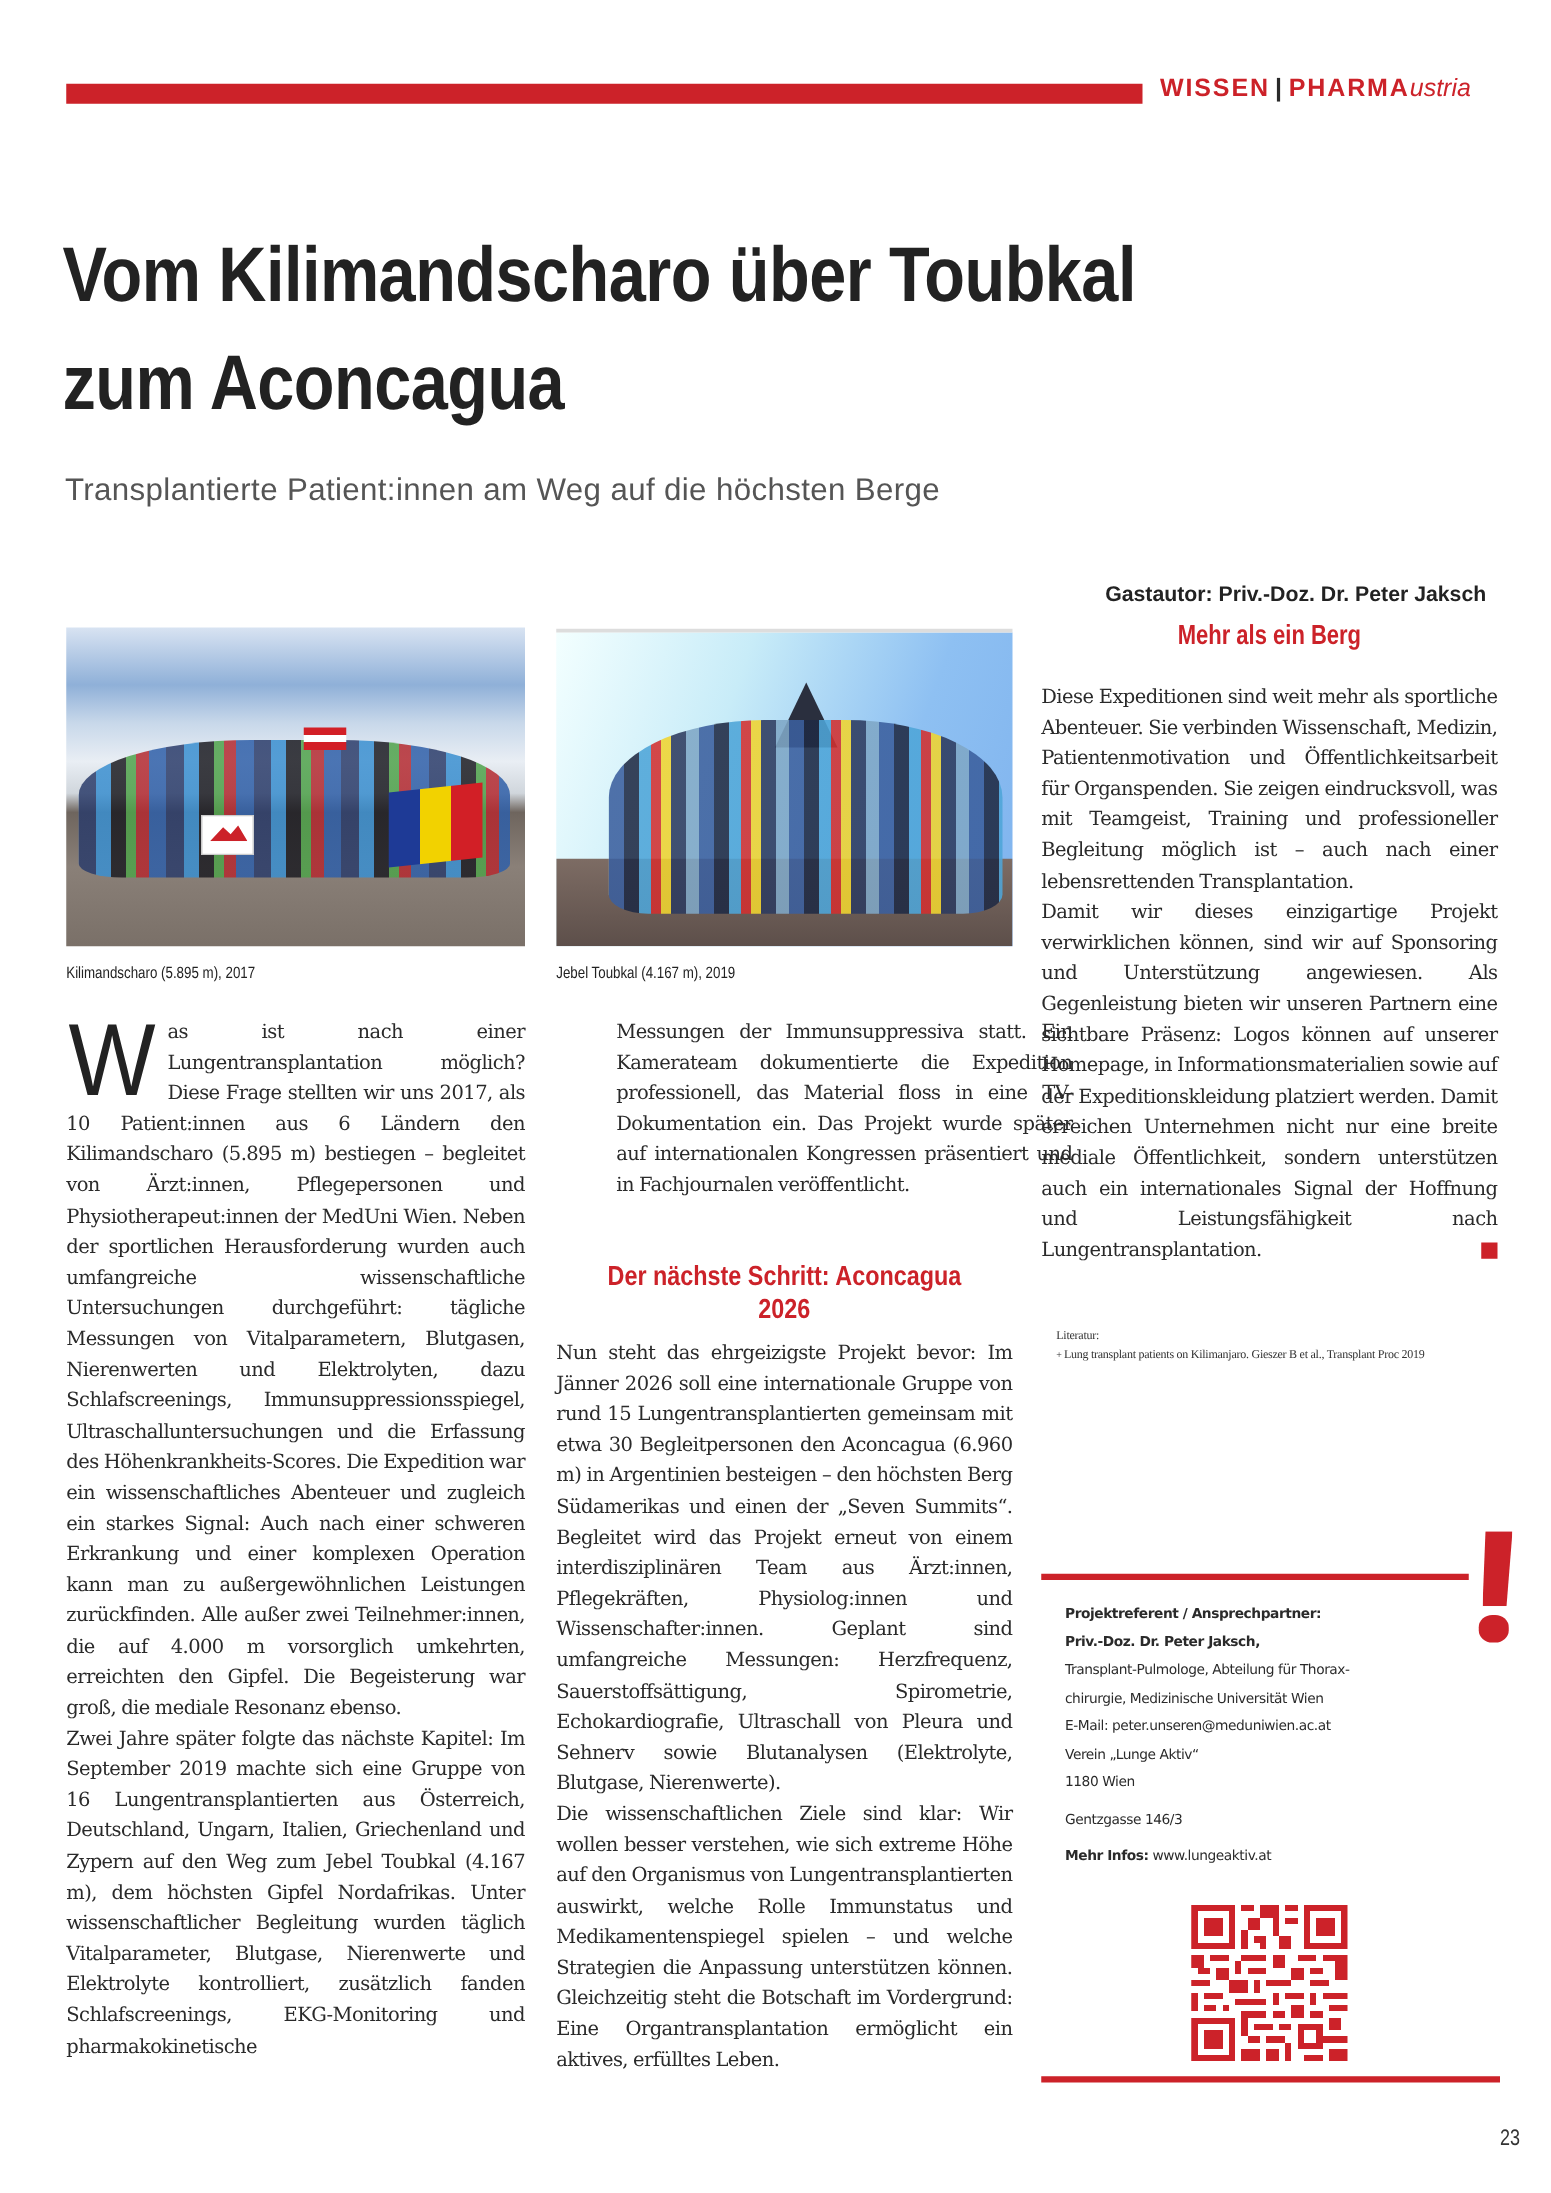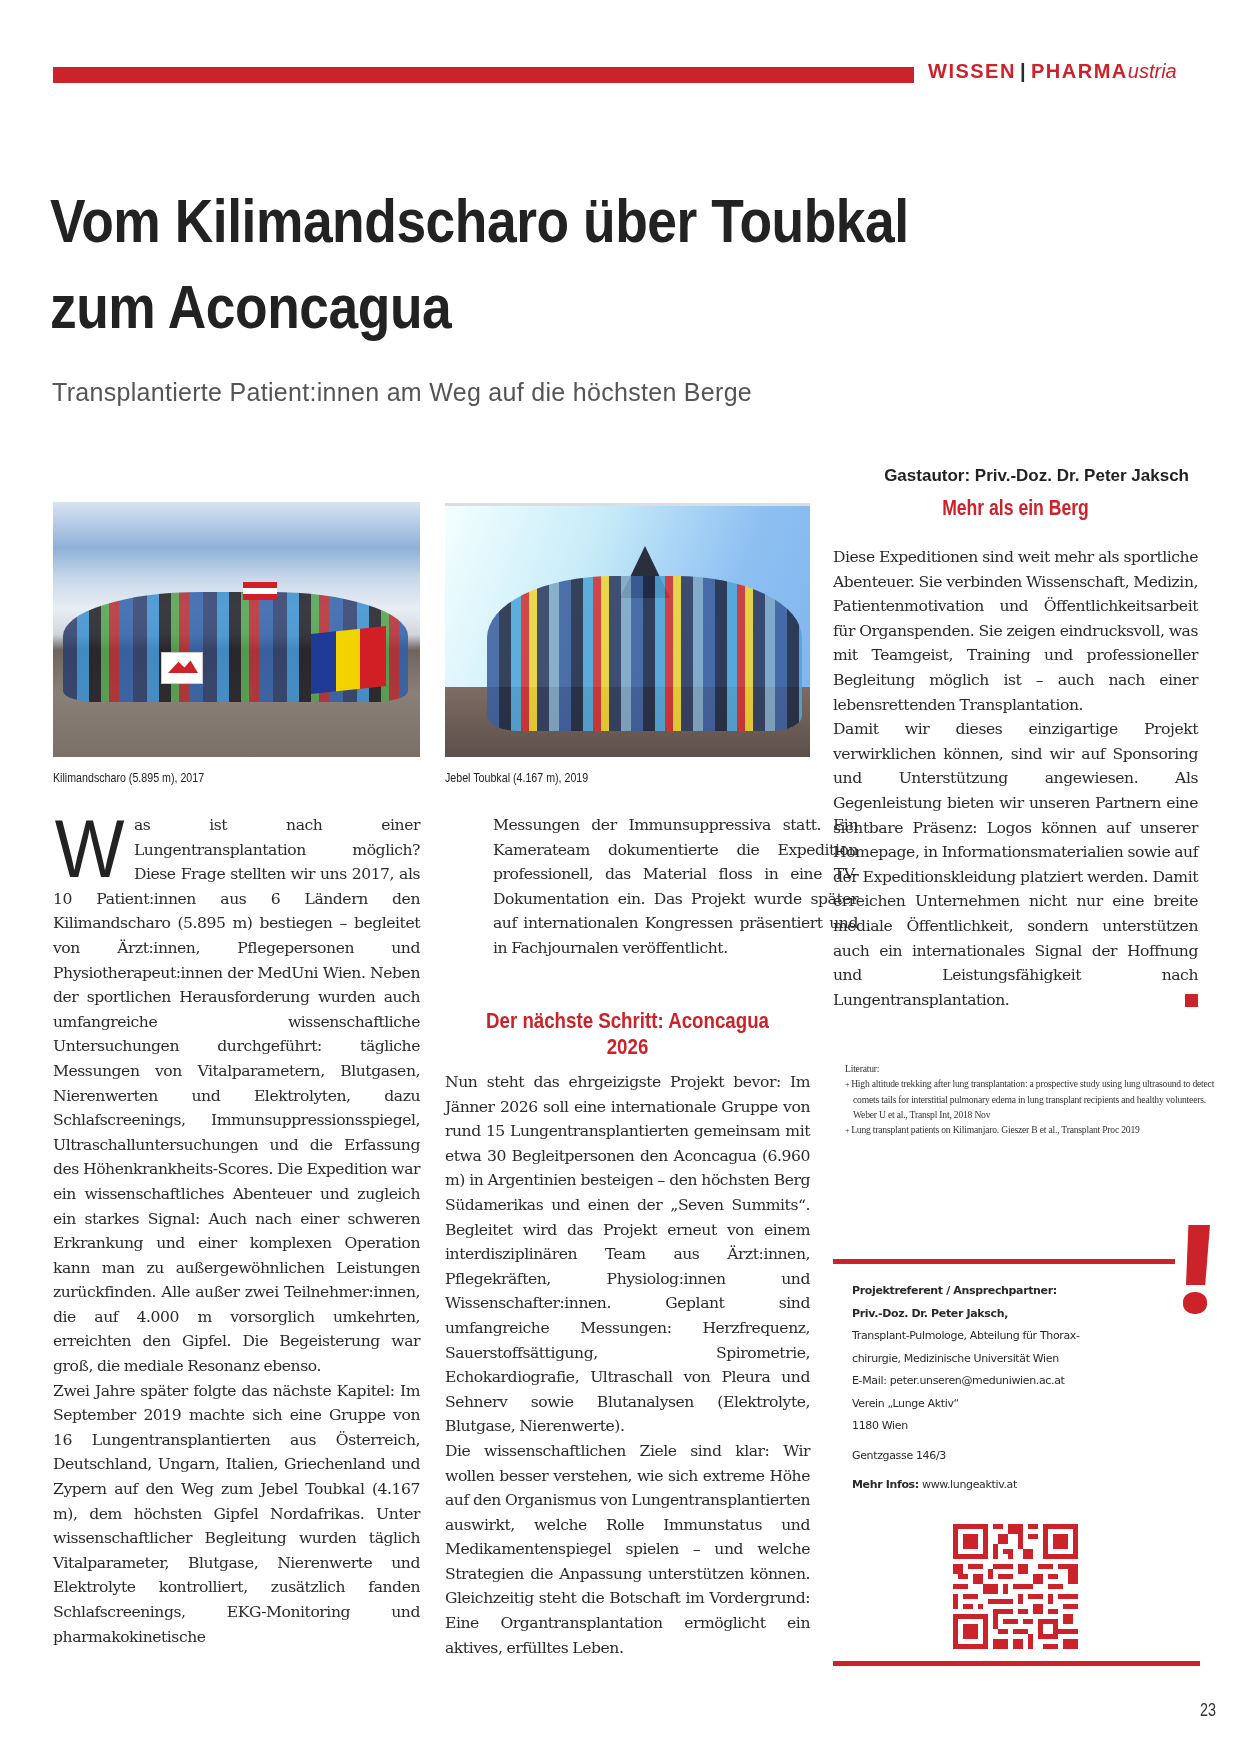--- a/index.html
+++ b/index.html
@@ -113,21 +113,20 @@
 <div class="section-head head-mehr">Mehr als ein Berg</div>
 
 <div class="col col3">
   <p>Diese Expeditionen sind weit mehr als sportliche Abenteuer. Sie verbinden Wissenschaft, Medizin, Patientenmotivation und Öffentlichkeitsarbeit für Organspenden. Sie zeigen eindrucksvoll, was mit Teamgeist, Training und professioneller Begleitung möglich ist – auch nach einer lebensrettenden Transplantation.</p>
   <p><span>Damit wir dieses einzigartige Projekt verwirklichen können, sind wir auf Sponsoring und Unterstützung angewiesen. Als Gegenleistung bieten wir unseren Partnern eine sichtbare Präsenz: Logos können auf unserer Homepage, in Informationsmaterialien sowie auf der Expeditionskleidung platziert werden. Damit erreichen Unternehmen nicht nur eine breite mediale Öffentlichkeit, sondern unterstützen auch ein internationales Signal der Hoffnung und Leistungsfähigkeit nach Lungentransplantation.</span><span class="endmark"></span></p>
 </div>
 
 <div class="lit">
   <div>Literatur:</div>
   <ul>
-    <li>High altitude trekking after lung transplantation: a prospective study using lung ultrasound to detect comets tails for interstitial pulmonary edema in lung transplant recipients and healthy volunteers. Weber U et al., Transpl Int, 2018 Nov</li>
     <li>Lung transplant patients on Kilimanjaro. Gieszer B et al., Transplant Proc 2019</li>
   </ul>
 </div>
 
 <div class="contact-line"></div>
 <div class="exclaim"></div>
 <div class="exclaim-dot"></div>
 
 <div class="contact">
   <div class="line b">Projektreferent / Ansprechpartner:</div>

